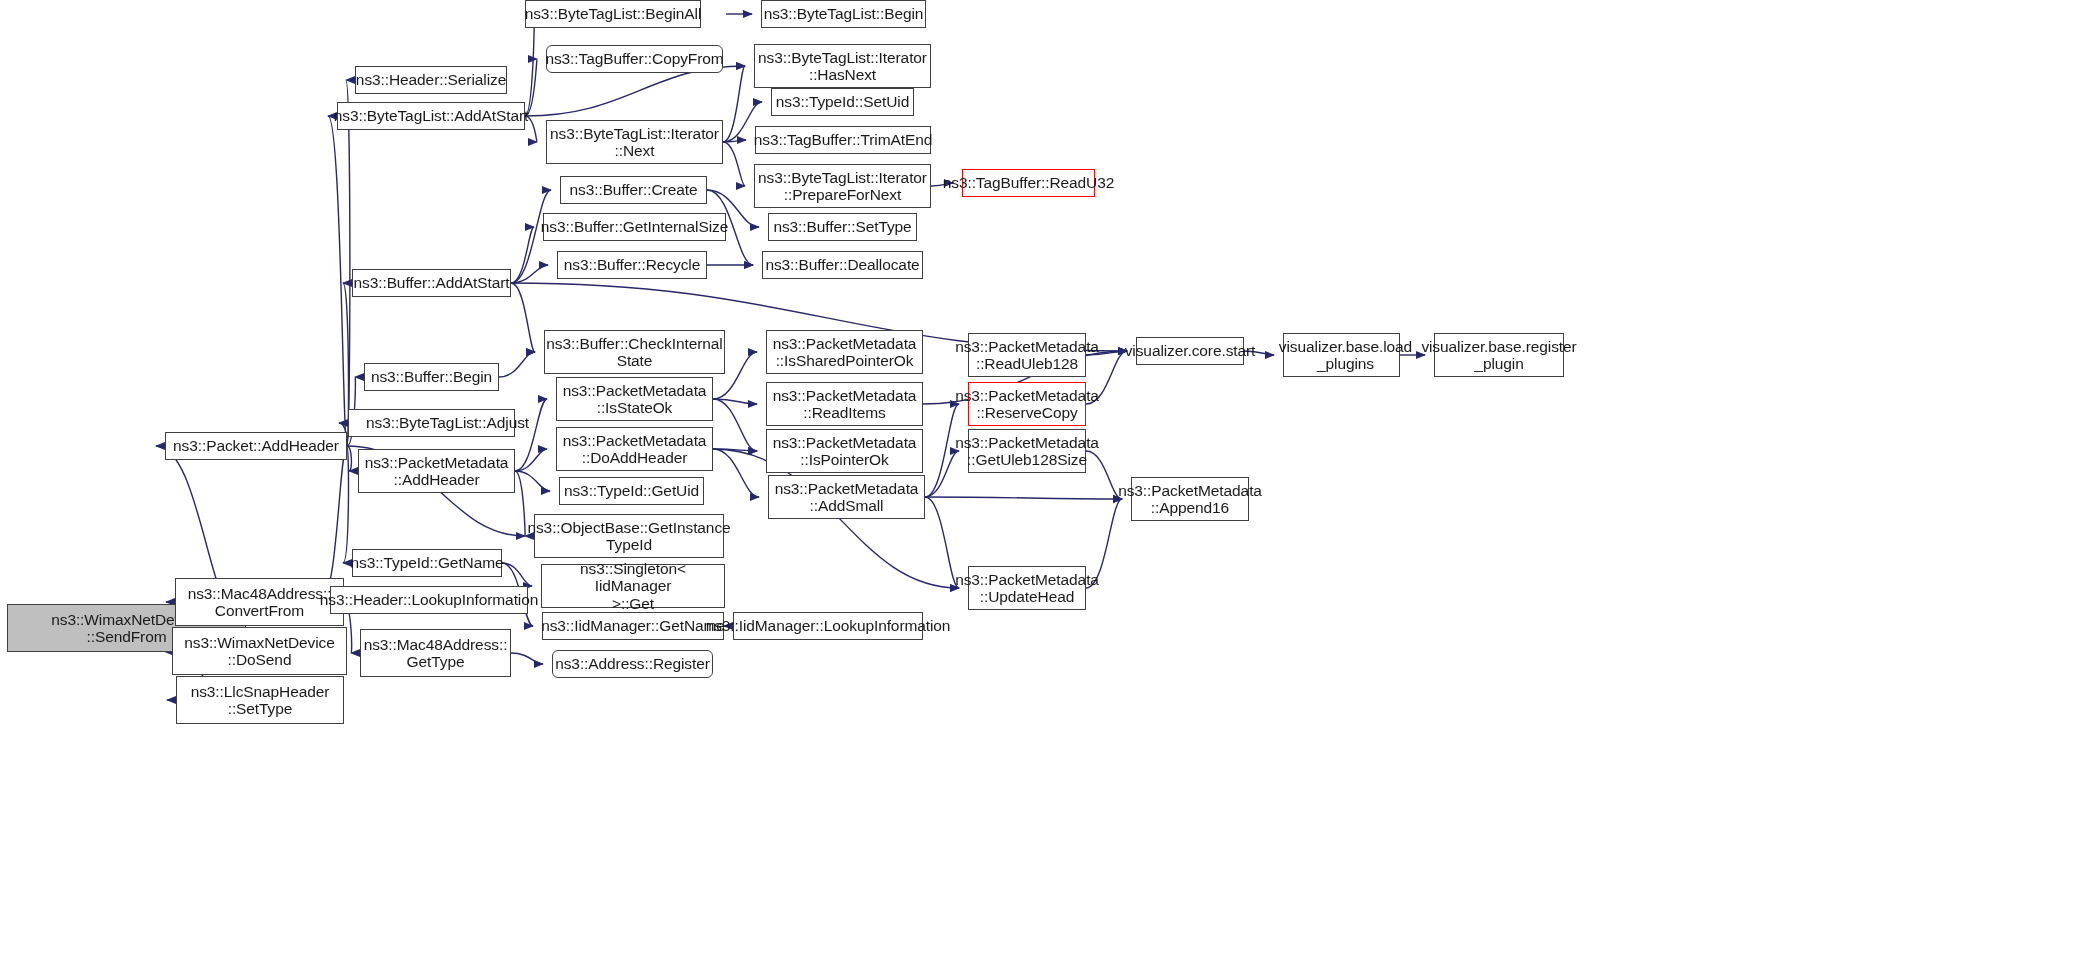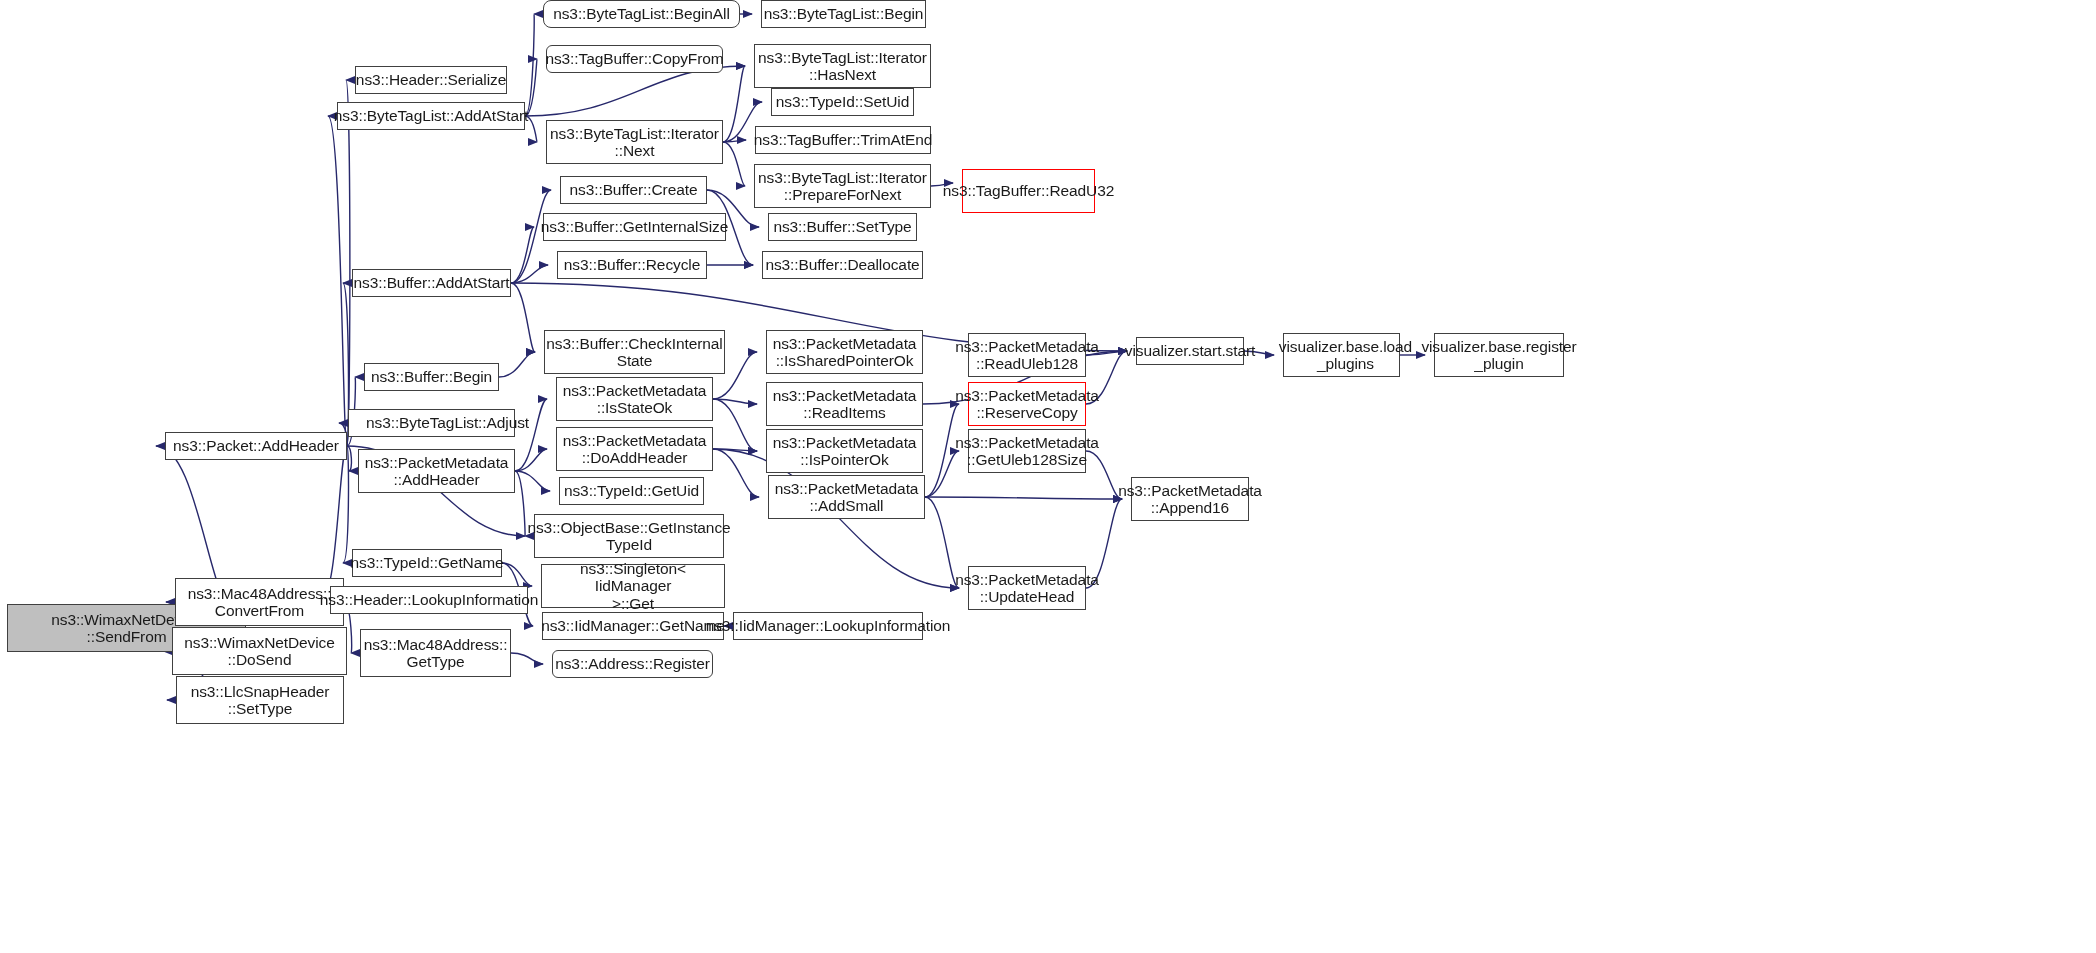--- a/index.html
+++ b/index.html
@@ -135,21 +135,21 @@
       <div class="node" style="left: 337px; top: 102px; width: 188px; height: 28px;"><span>ns3::ByteTagList::AddAtStart</span></div>
       <div class="node" style="left: 352px; top: 269px; width: 159px; height: 28px;"><span>ns3::Buffer::AddAtStart</span></div>
       <div class="node" style="left: 364px; top: 363px; width: 135px; height: 28px;"><span>ns3::Buffer::Begin</span></div>
       <div class="node" style="left: 348px; top: 409px; width: 167px; height: 28px; padding-left: 32px;"><span>ns3::ByteTagList::Adjust</span></div>
       <div class="node" style="left: 358px; top: 449px; width: 157px; height: 44px;"><span>ns3::PacketMetadata
 ::AddHeader</span></div>
       <div class="node" style="left: 352px; top: 549px; width: 150px; height: 28px;"><span>ns3::TypeId::GetName</span></div>
       <div class="node" style="left: 330px; top: 586px; width: 198px; height: 28px;"><span>ns3::Header::LookupInformation</span></div>
       <div class="node" style="left: 360px; top: 629px; width: 151px; height: 48px;"><span>ns3::Mac48Address::
 GetType</span></div>
-      <div class="node" style="left: 543px; top: 0px; width: 197px; height: 28px; border-radius: 8px;"><span>ns3::ByteTagList::BeginAll</span></div>
+      <div class="node" style="left: 525px; top: 0px; width: 176px; height: 28px;"><span>ns3::ByteTagList::BeginAll</span></div>
       <div class="node" style="left: 546px; top: 45px; width: 177px; height: 28px; border-radius: 6px;"><span>ns3::TagBuffer::CopyFrom</span></div>
       <div class="node" style="left: 546px; top: 120px; width: 177px; height: 44px;"><span>ns3::ByteTagList::Iterator
 ::Next</span></div>
       <div class="node" style="left: 560px; top: 176px; width: 147px; height: 28px;"><span>ns3::Buffer::Create</span></div>
       <div class="node" style="left: 543px; top: 213px; width: 183px; height: 28px;"><span>ns3::Buffer::GetInternalSize</span></div>
       <div class="node" style="left: 557px; top: 251px; width: 150px; height: 28px;"><span>ns3::Buffer::Recycle</span></div>
       <div class="node" style="left: 544px; top: 330px; width: 181px; height: 44px;"><span>ns3::Buffer::CheckInternal
 State</span></div>
       <div class="node" style="left: 556px; top: 377px; width: 157px; height: 44px;"><span>ns3::PacketMetadata
 ::IsStateOk</span></div>
@@ -175,28 +175,28 @@
 ::IsSharedPointerOk</span></div>
       <div class="node" style="left: 766px; top: 382px; width: 157px; height: 44px;"><span>ns3::PacketMetadata
 ::ReadItems</span></div>
       <div class="node" style="left: 766px; top: 429px; width: 157px; height: 44px;"><span>ns3::PacketMetadata
 ::IsPointerOk</span></div>
       <div class="node" style="left: 768px; top: 475px; width: 157px; height: 44px;"><span>ns3::PacketMetadata
 ::AddSmall</span></div>
       <div class="node" style="left: 968px; top: 566px; width: 118px; height: 44px;"><span>ns3::PacketMetadata
 ::UpdateHead</span></div>
       <div class="node" style="left: 733px; top: 612px; width: 190px; height: 28px;"><span>ns3::IidManager::LookupInformation</span></div>
-      <div class="node red" style="left: 962px; top: 169px; width: 133px; height: 44px;"><span>ns3::TagBuffer::ReadU32</span></div>
+      <div class="node red" style="left: 962px; top: 169px; width: 133px; height: 28px;"><span>ns3::TagBuffer::ReadU32</span></div>
       <div class="node" style="left: 968px; top: 333px; width: 118px; height: 44px;"><span>ns3::PacketMetadata
 ::ReadUleb128</span></div>
       <div class="node red" style="left: 968px; top: 382px; width: 118px; height: 44px;"><span>ns3::PacketMetadata
 ::ReserveCopy</span></div>
       <div class="node" style="left: 968px; top: 429px; width: 118px; height: 44px;"><span>ns3::PacketMetadata
 ::GetUleb128Size</span></div>
       <div class="node" style="left: 1131px; top: 477px; width: 118px; height: 44px;"><span>ns3::PacketMetadata
 ::Append16</span></div>
-      <div class="node" style="left: 1136px; top: 337px; width: 108px; height: 28px;"><span>visualizer.start.start</span></div>
+      <div class="node" style="left: 1136px; top: 337px; width: 108px; height: 28px;"><span>visualizer.core.start</span></div>
       <div class="node" style="left: 1283px; top: 333px; width: 117px; height: 44px; padding-left: 8px;"><span>visualizer.base.load
 _plugins</span></div>
       <div class="node" style="left: 1434px; top: 333px; width: 130px; height: 44px;"><span>visualizer.base.register
 _plugin</span></div>
     </div>
 </div>
 
 </body></html>

